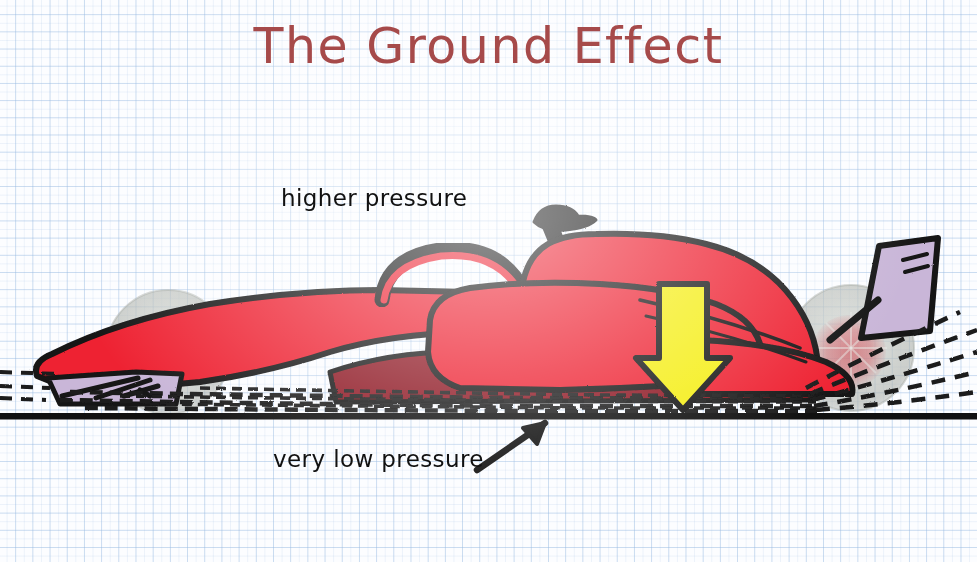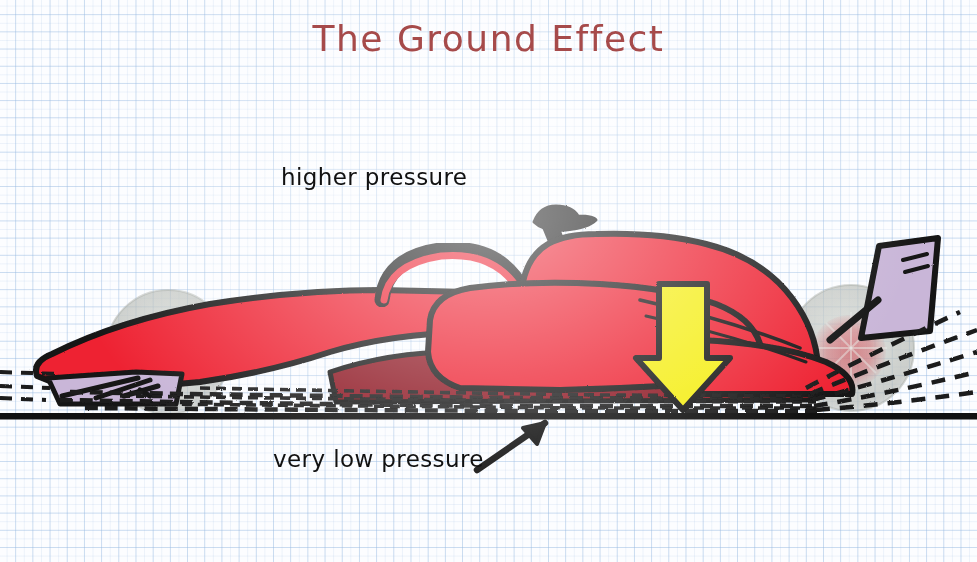--- a/index.html
+++ b/index.html
@@ -48,29 +48,29 @@
   
   .txt {
     position: absolute;
     white-space: nowrap;
     font-family: "DejaVu Sans", sans-serif;
   }
   #page-title {
     left: 0; right: 0;
     top: 18px;
     text-align: center;
-    font-size: 36px;
+    font-size: 49px;
     letter-spacing: 1.5px;
     color: #a64a4a;
     font-weight: 400;
     font-family: "DejaVu Sans", sans-serif;
   }
   #label-higher {
     left: 281px;
-    top: 164px;
+    top: 185px;
     font-size: 23px;
     color: #111111;
     letter-spacing: 0.4px;
   }
   #label-verylow {
     left: 257px;
     top: 446px;
     font-size: 23px;
     color: #111111;
     letter-spacing: 0.4px;

